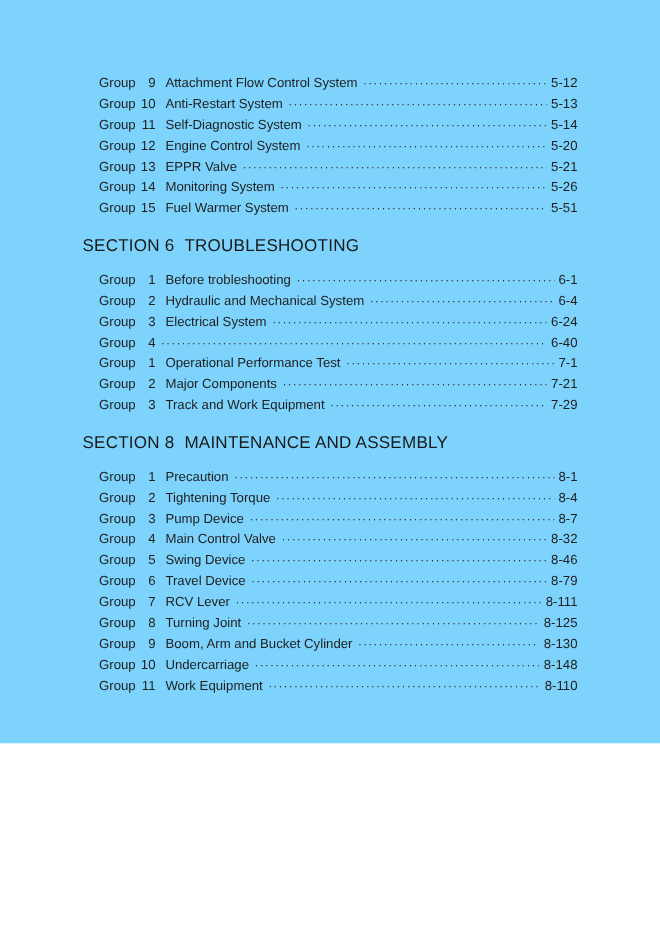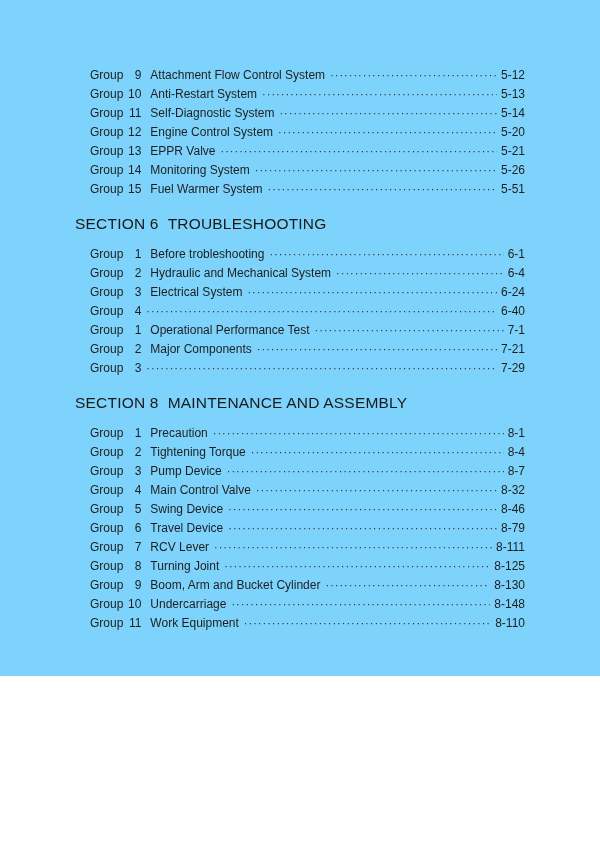--- a/index.html
+++ b/index.html
@@ -164,20 +164,21 @@
         <div class="toc-entry">
           <span class="group-word">Group</span>
           <span class="group-number">2</span>
           <span class="entry-title">Major Components</span>
           <span class="dot-leader">········································································································································································································</span>
           <span class="page-number">7-21</span>
         </div>
         <div class="toc-entry">
           <span class="group-word">Group</span>
           <span class="group-number">3</span>
+          <span class="entry-title">Track and Work Equipment</span>
           <span class="dot-leader">········································································································································································································</span>
           <span class="page-number">7-29</span>
         </div>
       </div>
       <div>
         <div class="section-heading"><span>SECTION 8</span><span class="sec-name">MAINTENANCE AND ASSEMBLY</span></div>
         <div class="toc-entry">
           <span class="group-word">Group</span>
           <span class="group-number">1</span>
           <span class="entry-title">Precaution</span>

